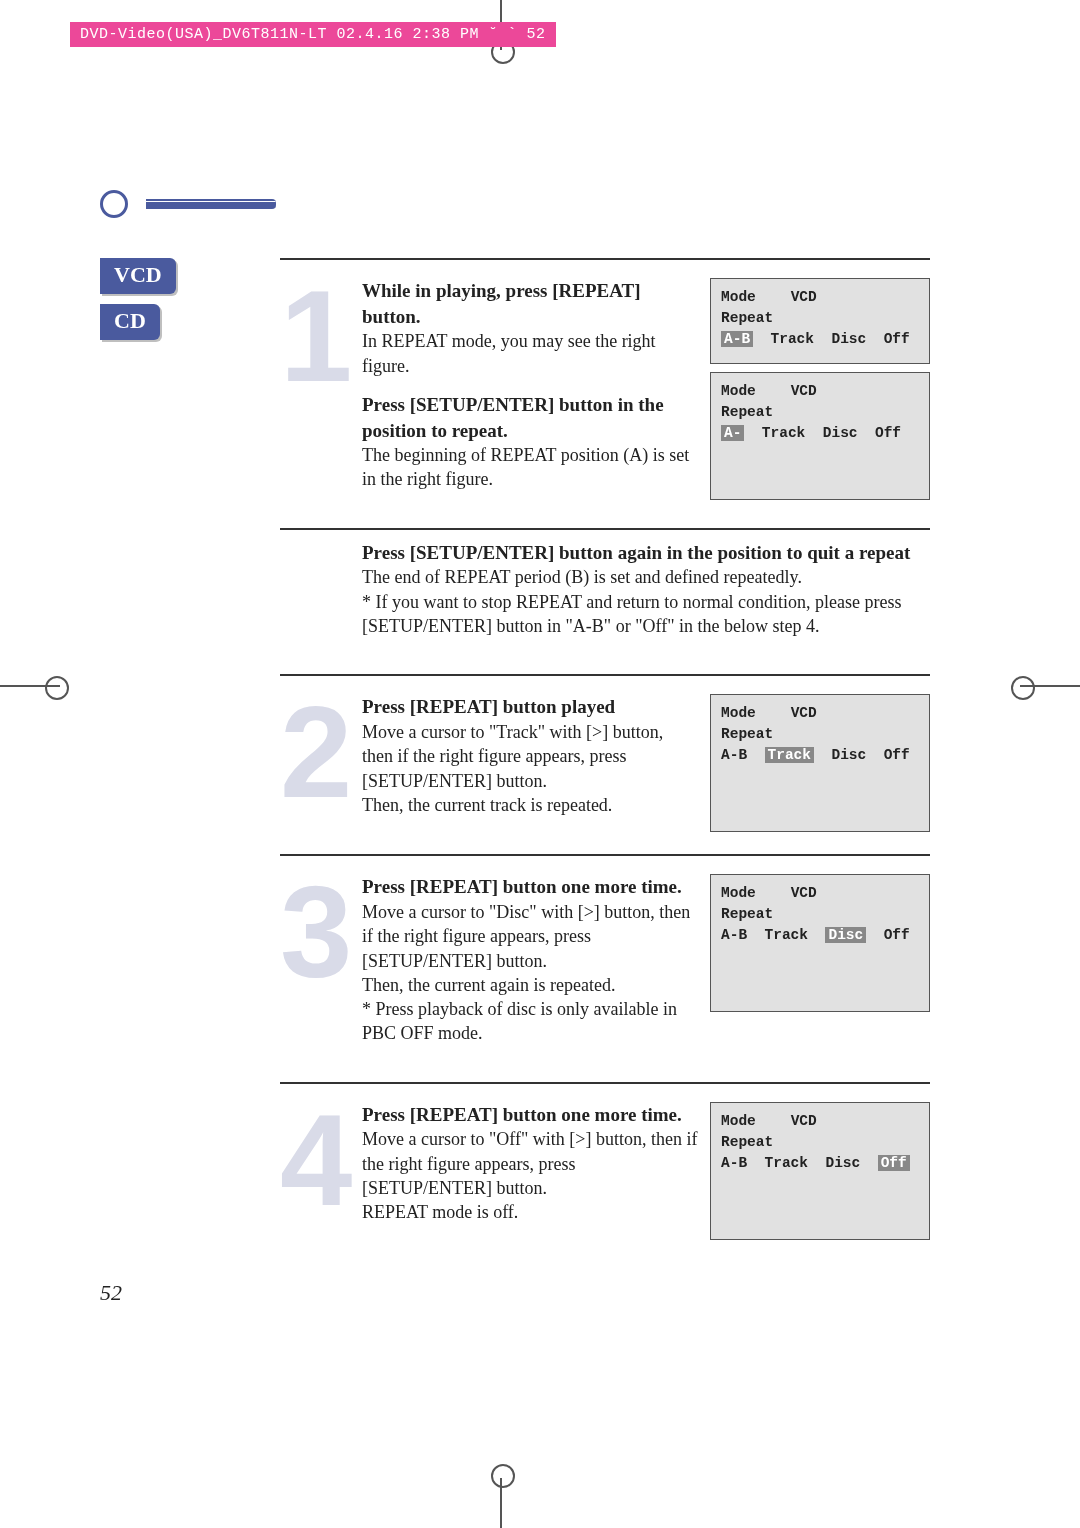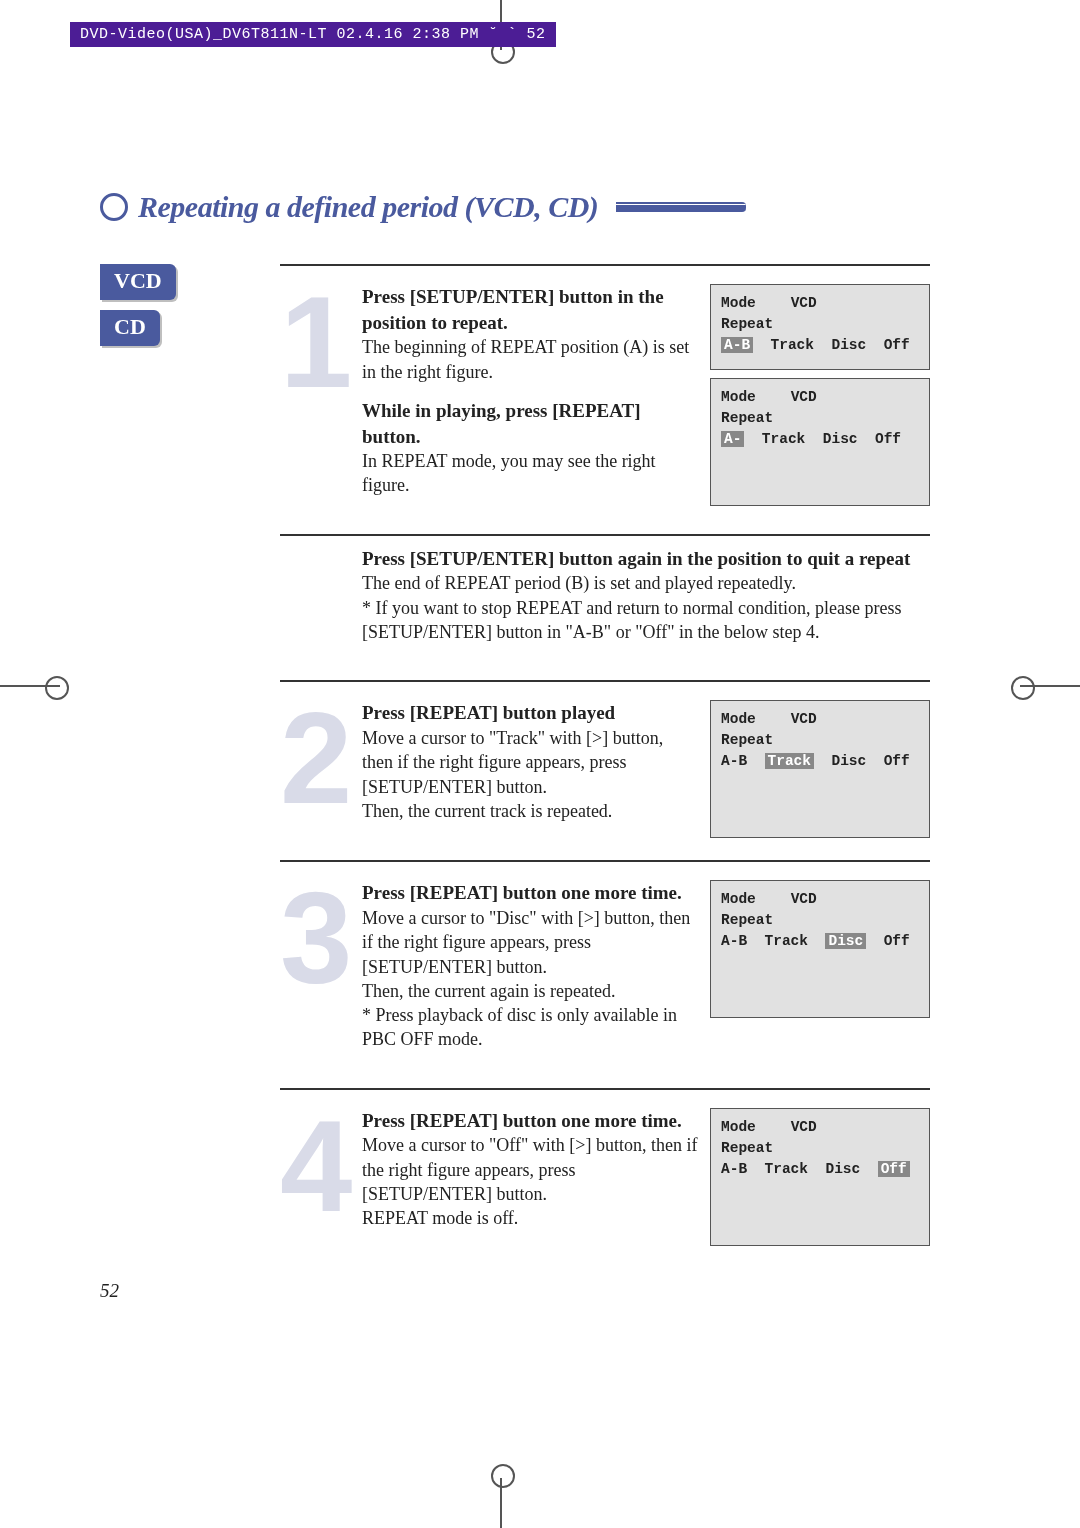--- a/index.html
+++ b/index.html
@@ -14,95 +14,94 @@
     overflow: hidden;
   }
   .cropmark-top { position:absolute; top:0; left:500px; width:2px; height:50px; background:#555; }
   .cropmark-top::after{ content:""; position:absolute; top:40px; left:-9px; width:20px; height:20px; border:2px solid #555; border-radius:50%;}
   .cropmark-bottom { position:absolute; bottom:0; left:500px; width:2px; height:50px; background:#555; }
   .cropmark-bottom::before{ content:""; position:absolute; bottom:40px; left:-9px; width:20px; height:20px; border:2px solid #555; border-radius:50%;}
   .cropmark-left { position:absolute; top:685px; left:0; width:60px; height:2px; background:#555;}
   .cropmark-left::after{ content:""; position:absolute; left:45px; top:-9px; width:20px; height:20px; border:2px solid #555; border-radius:50%;}
   .cropmark-right { position:absolute; top:685px; right:0; width:60px; height:2px; background:#555;}
   .cropmark-right::before{ content:""; position:absolute; right:45px; top:-9px; width:20px; height:20px; border:2px solid #555; border-radius:50%;}
-  .header-strip { position:absolute; top:22px; left:70px; background:#4c1d95; color:#fff; font-family:'Courier New',monospace; font-size:15px; padding:4px 10px; letter-spacing:0.5px;}
+  .header-strip { position:absolute; top:22px; left:70px; background:#ec4899; color:#fff; font-family:'Courier New',monospace; font-size:15px; padding:4px 10px; letter-spacing:0.5px;}
   .page { position:absolute; top:190px; left:100px; width:830px; }
   .title-row { display:flex; align-items:center; gap:10px; margin-bottom:40px;}
   .ring { width:22px; height:22px; border:3px solid #4a5a9e; border-radius:50%; flex:none;}
   .title { font-size:30px; font-weight:bold; font-style:italic; color:#4a5a9e; letter-spacing:-0.5px;}
   .title-line { flex:1; height:2px; background:linear-gradient(to bottom,#4a5a9e 0,#4a5a9e 1px,transparent 1px,transparent 2px,#4a5a9e 2px,#4a5a9e 3px); border-top:1px solid #4a5a9e; border-bottom:1px solid #4a5a9e; margin-left:8px; max-width:130px; height:8px; border-left:none; border-right:none; border-radius:0 4px 4px 0;}
   .content { display:grid; grid-template-columns:180px 1fr; }
   .left-col {}
   .right-col { border-top:2px solid #333; }
   .badge { background:#4a5a9e; color:#fff; font-weight:bold; font-size:22px; padding:4px 14px 6px; margin-bottom:10px; width:fit-content; border-radius:0 6px 6px 0; box-shadow:2px 2px 0 rgba(0,0,0,.25);}
   .section { display:flex; border-bottom:2px solid #333; padding:18px 0 22px; gap:12px; position:relative;}
   .bignum { font-size:130px; line-height:0.8; font-weight:bold; color:#d9dbe8; font-family:Arial,sans-serif; width:70px; text-align:center; margin-top:6px; user-select:none;}
   .textcol { flex:1; font-size:18px; line-height:1.35; }
   .textcol .h { font-weight:bold; font-size:19px; margin-bottom:2px;}
   .textcol p { margin:0 0 14px; }
   .figcol { width:220px; display:flex; flex-direction:column; gap:8px;font-weight:bold;}
   .osd { border:1px solid #555; background:#e1e1e1; padding:8px 10px; font-family:'Courier New',monospace; font-size:14.5px; line-height:1.45; min-height:68px;}
   .osd .row { white-space:nowrap;}
   .hl { background:#888; color:#fff; padding:0 3px;}
-  .pagenum { position:absolute; left:100px; top:1280px; font-size:19px; font-style:italic;}
+  .pagenum { position:absolute; left:100px; top:1280px; font-size:22px; font-style:italic;}
   .nb { border-bottom:none;}
 </style>
 </head>
 <body>
 
 <div class="cropmark-top"></div>
 <div class="cropmark-bottom"></div>
 <div class="cropmark-left"></div>
 <div class="cropmark-right"></div>
 
 <div class="header-strip">DVD-Video(USA)_DV6T811N-LT  02.4.16 2:38 PM  ˘   `  52</div>
 
 <div class="page">
 
   <div class="title-row">
     <span class="ring"></span>
-    <span class="title">Repeating a defined period (VCD, CD)</span>
     <span class="title-line"></span>
   </div>
 
   <div class="content">
     <div class="left-col">
       <div class="badge">VCD</div>
       <div class="badge">CD</div>
     </div>
 
     <div class="right-col">
 
       <div class="section">
         <div class="bignum">1</div>
         <div class="textcol">
+          <p><span class="h">While in playing, press [REPEAT] button.</span><br>
+             <span>In REPEAT mode, you may see the right figure.</span></p>
           <p><span class="h">Press [SETUP/ENTER] button in the position to repeat.</span><br>
              <span>The beginning of REPEAT position (A) is set in the right figure.</span></p>
-          <p><span class="h">While in playing, press [REPEAT] button.</span><br>
-             <span>In REPEAT mode, you may see the right figure.</span></p>
         </div>
         <div class="figcol">
           <div class="osd">
             <div class="row"><span>Mode</span>&nbsp;&nbsp;&nbsp;&nbsp;<span>VCD</span></div>
             <div class="row">Repeat</div>
             <div class="row"><span class="hl">A-B</span>&nbsp;&nbsp;<span>Track</span>&nbsp;&nbsp;<span>Disc</span>&nbsp;&nbsp;<span>Off</span></div>
           </div>
           <div class="osd" style="min-height:110px">
             <div class="row"><span>Mode</span>&nbsp;&nbsp;&nbsp;&nbsp;<span>VCD</span></div>
             <div class="row">Repeat</div>
             <div class="row"><span class="hl">A-</span>&nbsp;&nbsp;<span>Track</span>&nbsp;&nbsp;<span>Disc</span>&nbsp;&nbsp;<span>Off</span></div>
           </div>
         </div>
       </div>
 
       <div class="section" style="padding-top:10px">
         <div style="width:70px"></div>
         <div class="textcol" style="flex:1">
           <p><span class="h">Press [SETUP/ENTER] button again in the position to quit a repeat</span><br>
-             <span>The end of REPEAT period (B) is set and played repeatedly.</span><br>
+             <span>The end of REPEAT period (B) is set and defined repeatedly.</span><br>
              <span>* If you want to stop REPEAT and return to normal condition, please press [SETUP/ENTER] button in  "A-B" or  "Off" in the below step 4.</span></p>
         </div>
       </div>
 
       <div class="section">
         <div class="bignum">2</div>
         <div class="textcol">
           <p><span class="h">Press [REPEAT] button played</span><br>
              <span>Move a cursor to "Track" with [&gt;] button, then if the right figure appears, press [SETUP/ENTER] button.</span><br>
              <span>Then, the current track is repeated.</span></p>

